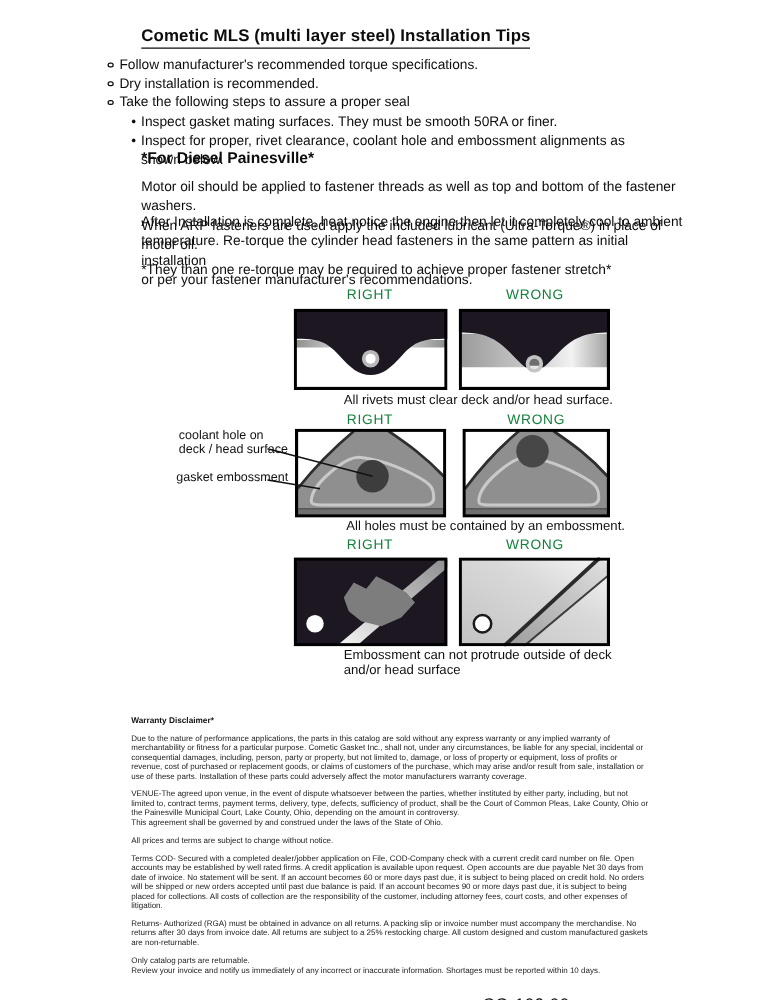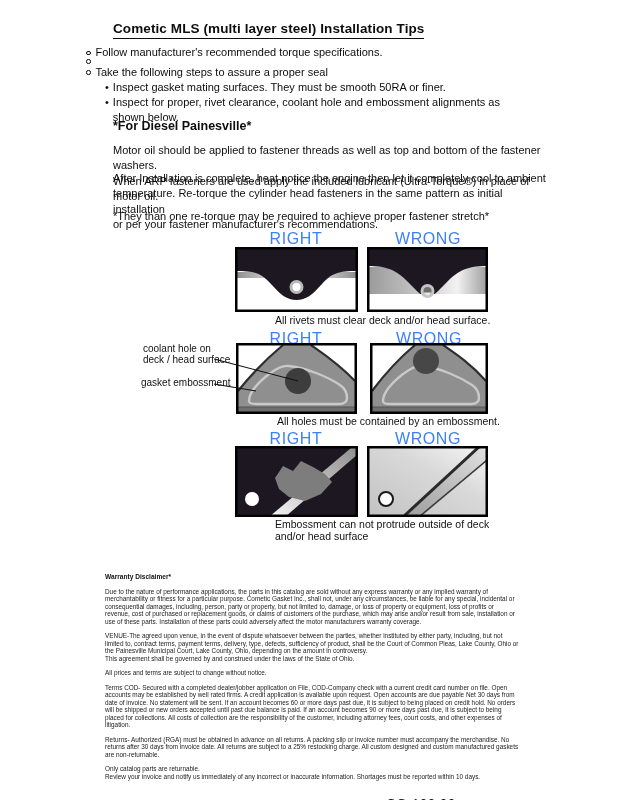--- a/index.html
+++ b/index.html
@@ -24,21 +24,21 @@
     border-radius:50%; margin-right:5px; position:relative; top:-1px; flex:0 0 auto;
   }
   .sub { padding-left:19px; }
   .dot { display:inline-block; margin-right:4px; font-size:11px; flex:0 0 auto; }
 
   .diesel-heading { left:113px; top:119px; font-size:12.5px; font-weight:bold; }
   .body-para { left:113px; top:0; width:438px; font-size:11px; line-height:15.3px; }
   .p1 { top:143px; } .p2 { top:171px; } .p3 { top:209px; }
 
   
-  .rw-label { font-size:16px; letter-spacing:.6px; color:#3b82f6; text-align:center; width:80px; }
+  .rw-label { font-size:11px; letter-spacing:.6px; color:#15803d; text-align:center; width:80px; }
   .caption { font-size:10.5px; line-height:11.5px; color:#111;margin-left:40px; }
 
   
   .side-label { font-size:10px; line-height:10.5px; text-align:left; color:#111;margin-left:23px; }
 
   
   .legal { left:105px; top:573px; width:414px; font-size:6.4px; line-height:7.5px; color:#222; }
   .legal h4 { font-size:6.6px; font-weight:bold; margin-bottom:7px; color:#111; }
   .legal p { margin-bottom:7px; }
 
@@ -51,20 +51,21 @@
 
   <div class="abs doc-title">Cometic MLS (multi layer steel) Installation Tips</div>
 
   <div class="abs tips">
     <div class="tip-row">
       <span class="ring"></span>
       <span>Follow manufacturer's recommended torque specifications.</span>
     </div>
     <div class="tip-row">
       <span class="ring"></span>
+      <span>Dry installation is recommended.</span>
     </div>
     <div class="tip-row">
       <span class="ring"></span>
       <span>Take the following steps to assure a proper seal</span>
     </div>
     <div class="tip-row sub">
       <span class="dot">•</span>
       <span>Inspect gasket mating surfaces.  They must be smooth 50RA or finer.</span>
     </div>
     <div class="tip-row sub">

